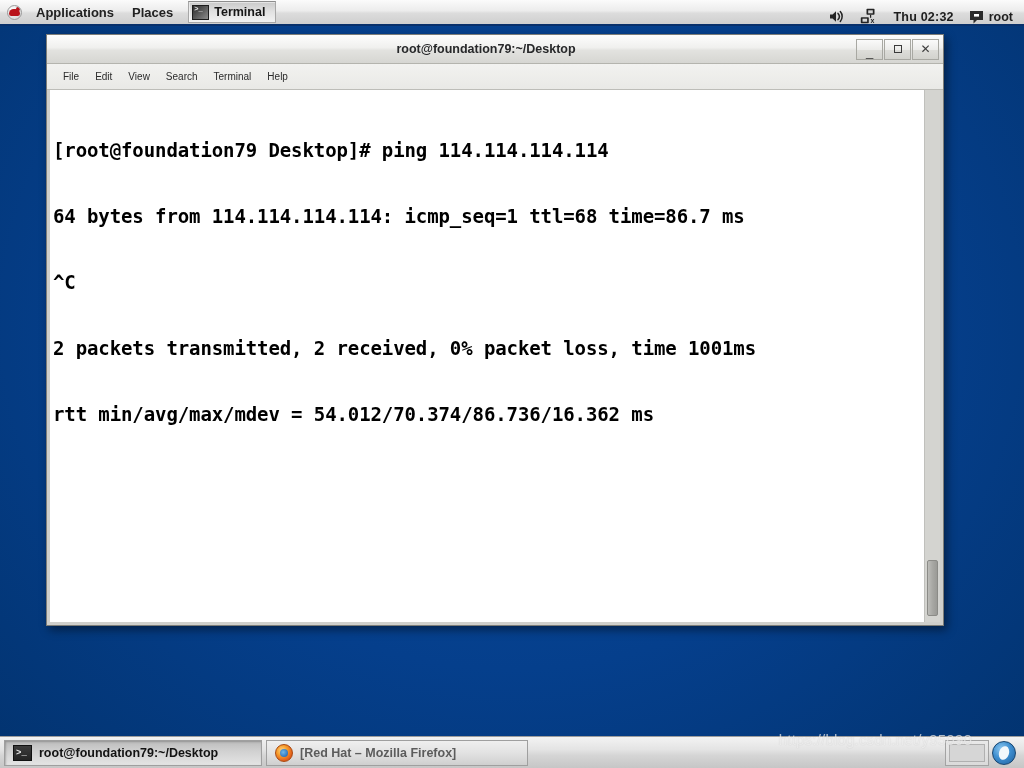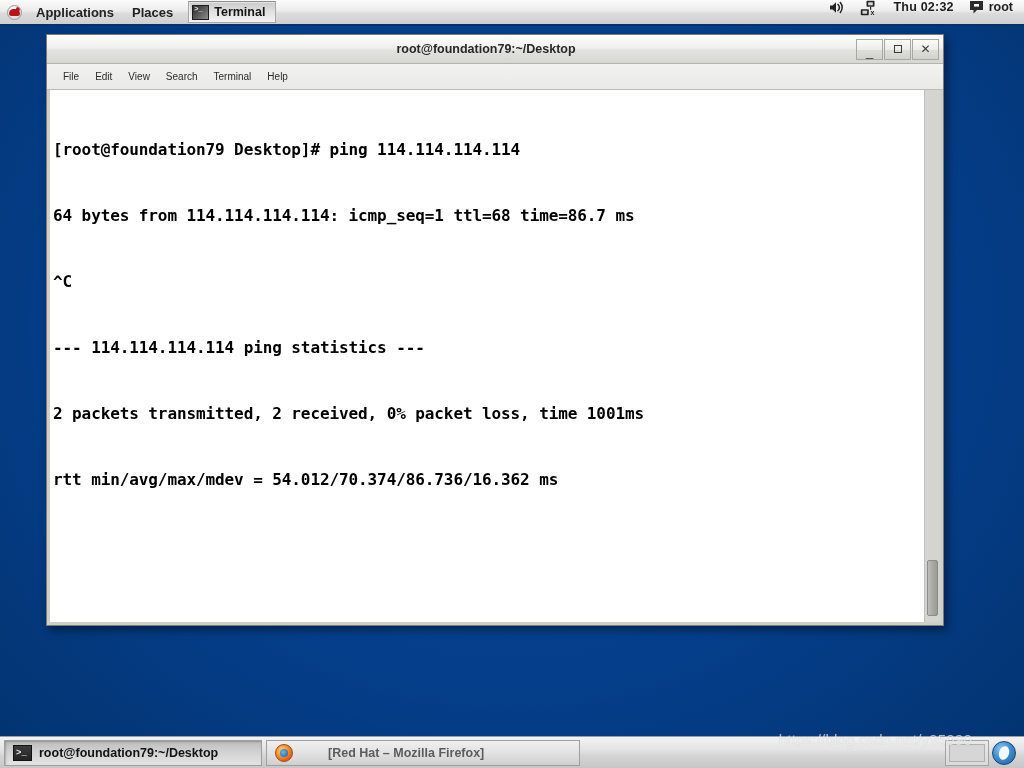--- a/index.html
+++ b/index.html
@@ -112,21 +112,21 @@
 
   #panel-status {
     display: flex;
     align-items: center;
     height: 24px;
     padding-right: 8px;
     gap: 9px;
   }
   .status-item {
     display: flex;
-    align-items: flex-start;
+    align-items: flex-end;
     font-size: 12.5px;
     font-weight: bold;
     color: #1e1e1e;
     height: 24px;
     padding: 0 3px;
   }
   .status-item svg { display: block; }
   .clock-text { letter-spacing: 0.2px; }
   .user-text { margin-left: 5px; }
 
@@ -212,21 +212,21 @@
     border-right: 3px solid #cfcfcb;
     border-bottom: 3px solid #cfcfcb;
     box-sizing: border-box;
     overflow: hidden;
   }
   #terminal-text {
     flex: 1;
     background: #ffffff;
     color: #000000;
     font-family: "DejaVu Sans Mono", "Liberation Mono", monospace;
-    font-size: 16px;
+    font-size: 19px;
     line-height: 22px;
     font-weight: bold;
     padding: 5px 0 0 3px;
     white-space: pre;
     overflow: hidden;
     letter-spacing: -0.1px;
   }
   .term-line { height: 22px; }
   #terminal-scrollbar {
     width: 16px;
@@ -273,25 +273,24 @@
     overflow: hidden;
   }
   .taskbar-btn.active {
     width: 258px;
     background: linear-gradient(to bottom, #bcbcbc 0%, #d2d2d2 45%, #e4e4e4 100%);
     font-weight: bold;
     color: #131313;
     box-shadow: inset 1px 1px 2px rgba(0,0,0,0.22);
   }
   .taskbar-btn.inactive {
-    width: 314px;
+    width: 262px;
     background: linear-gradient(to bottom, #efefef 0%, #e2e2e2 50%, #cfcfcf 100%);
     color: #5c5c5c;
     font-weight: bold;
-    gap: 28px;
   }
   .task-label {
     margin-left: 7px;
     white-space: nowrap;
     overflow: hidden;
     text-overflow: ellipsis;
   }
   .task-term-icon {
     width: 19px; height: 16px;
     background: linear-gradient(to bottom, #3c3c3c 0%, #242424 100%);
@@ -452,21 +451,20 @@
       <div class="menu-item">Search</div>
       <div class="menu-item">Terminal</div>
       <div class="menu-item">Help</div>
     </div>
 
     <div id="terminal-body-wrap">
       <div id="terminal-text">
         <div class="term-line">[root@foundation79 Desktop]# ping 114.114.114.114</div>
         <div class="term-line">64 bytes from 114.114.114.114: icmp_seq=1 ttl=68 time=86.7 ms</div>
         <div class="term-line">^C</div>
-        <div class="term-line">--- 114.114.114.114 ping statistics ---</div>
         <div class="term-line">2 packets transmitted, 2 received, 0% packet loss, time 1001ms</div>
         <div class="term-line">rtt min/avg/max/mdev = 54.012/70.374/86.736/16.362 ms</div>
         
       </div>
       <div id="terminal-scrollbar">
         <div id="scroll-thumb"></div>
       </div>
     </div>
   </div>
 

